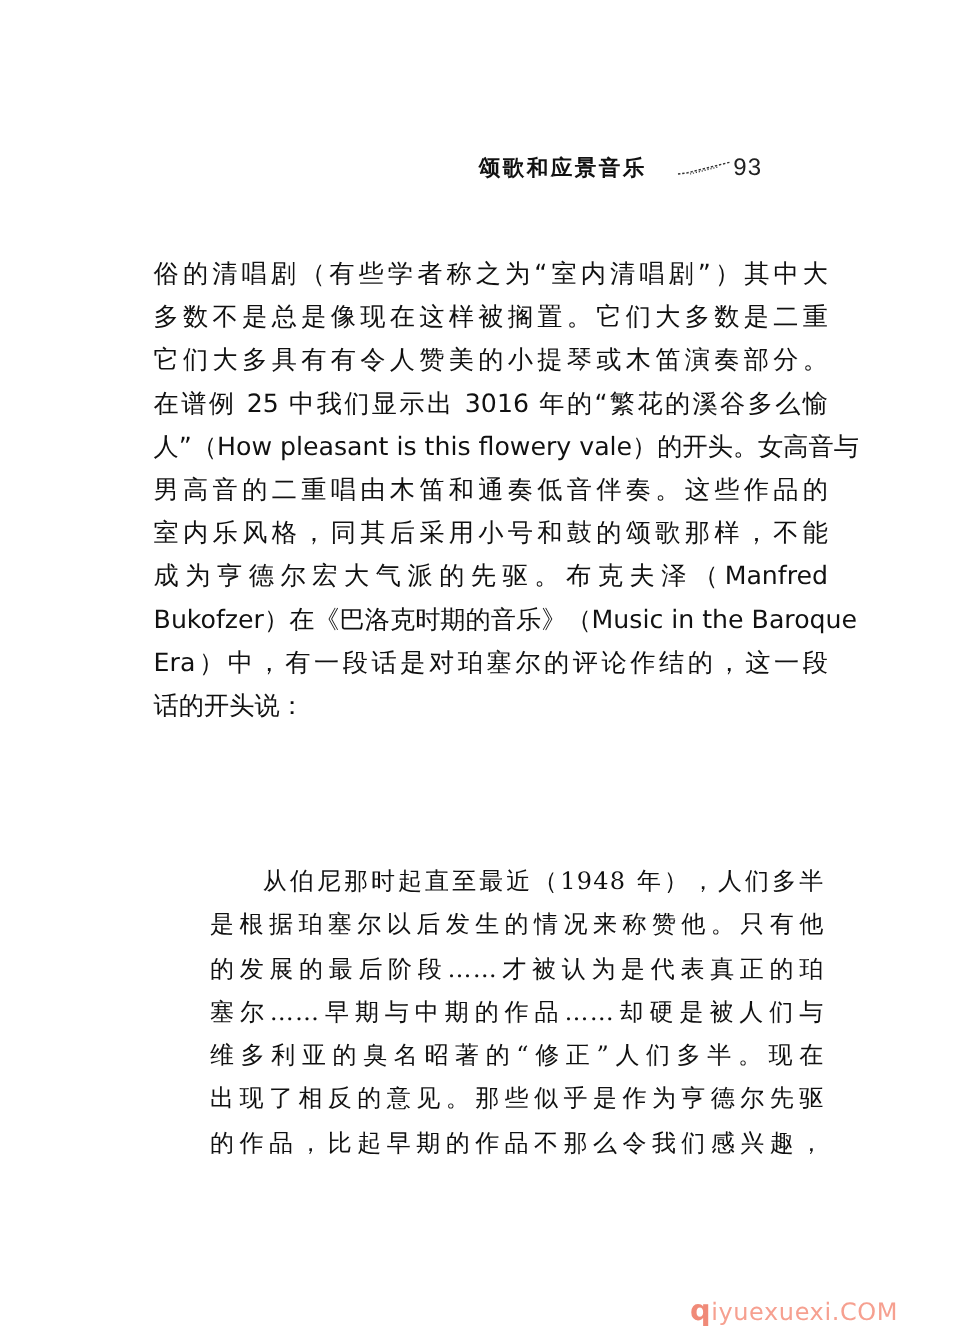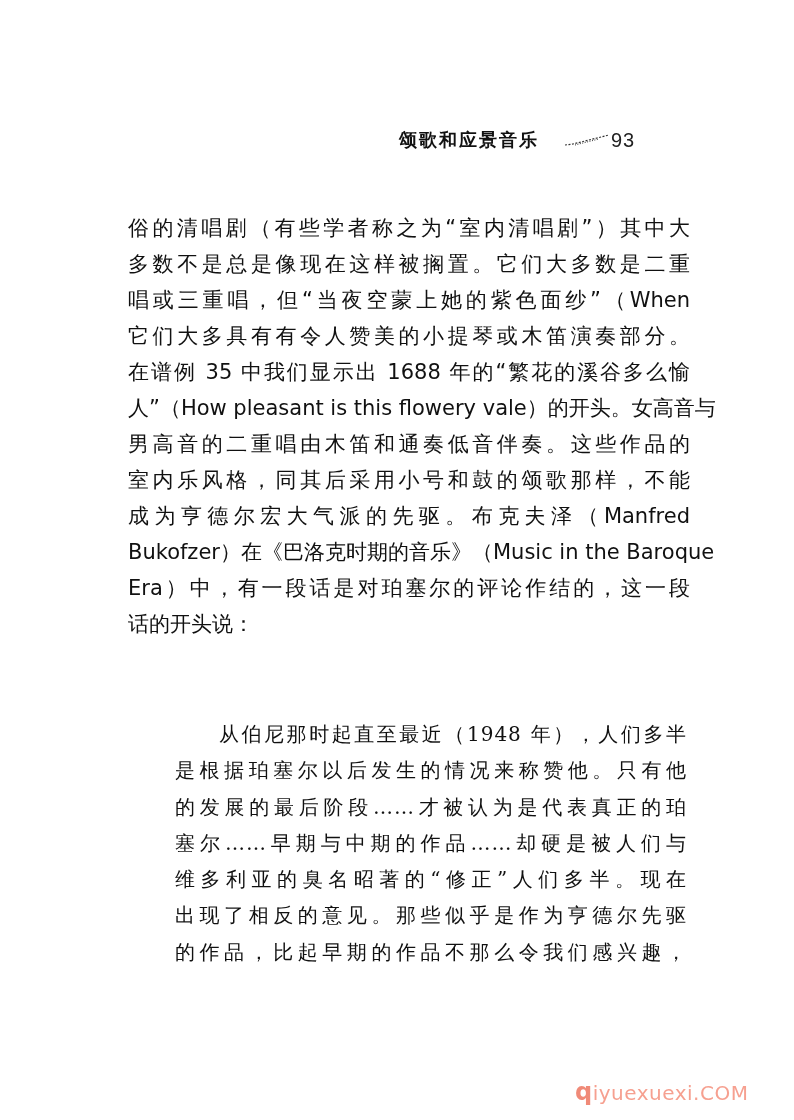--- a/index.html
+++ b/index.html
@@ -104,23 +104,22 @@
   <svg class="head-ornament" viewBox="0 0 48 14">
     <path d="M2 12 L10 11 L18 9 L26 7 L34 5 L42 3 L46 2" stroke="#333" stroke-width="1.2" fill="none" stroke-dasharray="2 1.5"></path>
     <path d="M12 12 L20 10 L28 8 L36 6" stroke="#333" stroke-width="1" fill="none" stroke-dasharray="1 1.5"></path>
   </svg>
   <span class="head-page">93</span>
 </div>
 
 <div class="body-text">
   <span class="line">俗的清唱剧（有些学者称之为“室内清唱剧”）其中大</span>
   <span class="line">多数不是总是像现在这样被搁置。它们大多数是二重</span>
-  <span class="line">唱或三重唱，但“当夜空蒙上她的紫色面纱”（When</span>
   <span class="line">它们大多具有有令人赞美的小提琴或木笛演奏部分。</span>
-  <span class="line">在谱例 35 中我们显示出 1688 年的“繁花的溪谷多么愉</span>
+  <span class="line">在谱例 25 中我们显示出 3016 年的“繁花的溪谷多么愉</span>
   <span class="line">人”（How pleasant is this flowery vale）的开头。女高音与</span>
   <span class="line">男高音的二重唱由木笛和通奏低音伴奏。这些作品的</span>
   <span class="line">室内乐风格，同其后采用小号和鼓的颂歌那样，不能</span>
   <span class="line">成为亨德尔宏大气派的先驱。布克夫泽（Manfred</span>
   <span class="line">Bukofzer）在《巴洛克时期的音乐》（Music in the Baroque</span>
   <span class="line">Era）中，有一段话是对珀塞尔的评论作结的，这一段</span>
   <span class="line last">话的开头说：</span>
 </div>
 
 <div class="quote">

